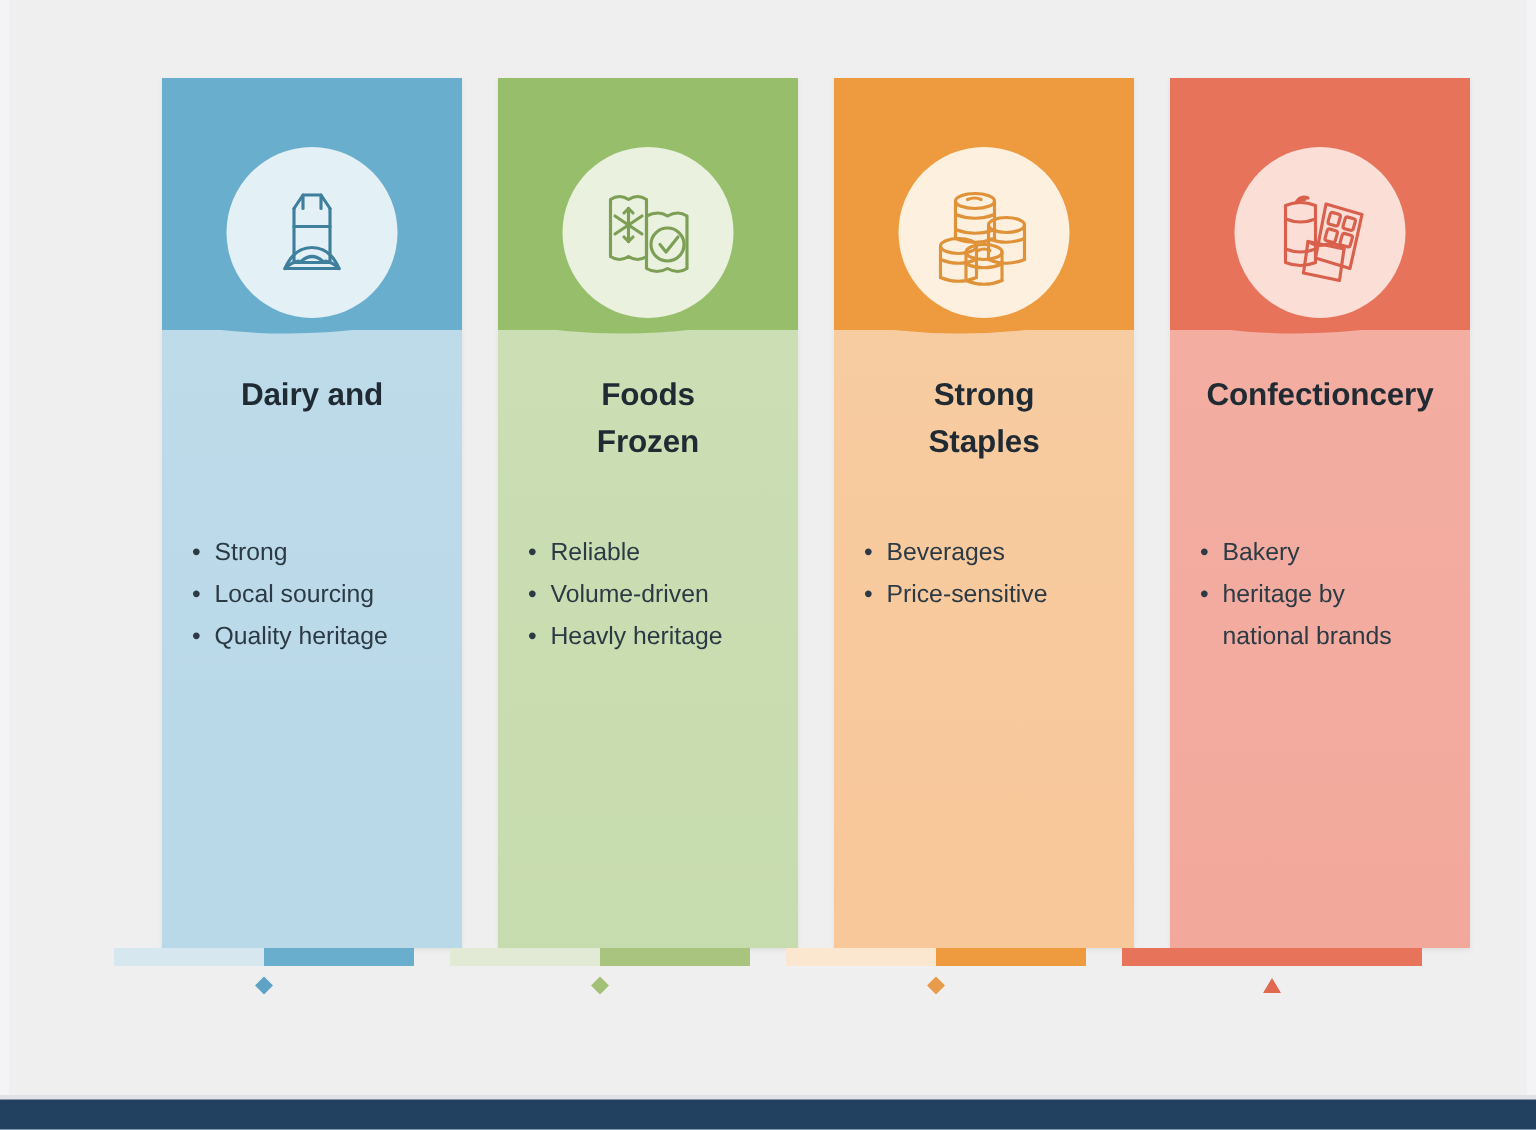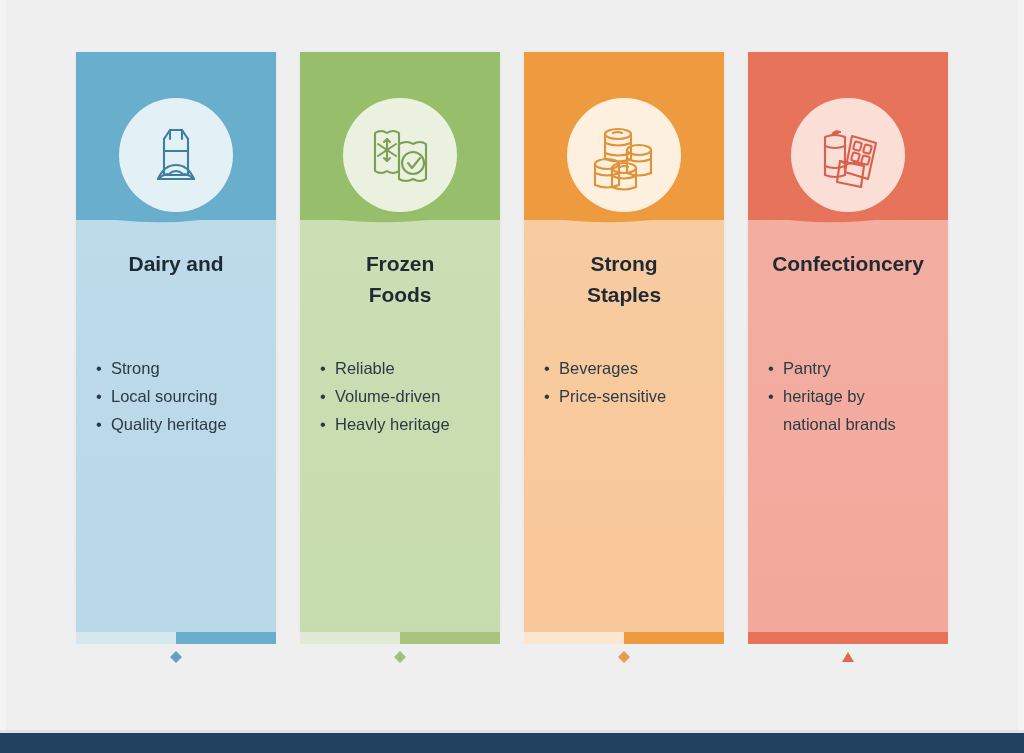--- a/index.html
+++ b/index.html
@@ -61,20 +61,21 @@
     height: 753px;
   }
 
   .card {
     position: absolute;
     top: 52px;
     width: 200px;
     height: 580px;
     overflow: hidden;
     box-shadow: 0 1px 3px rgba(0,0,0,0.07);
+    margin-left: 32px;
   }
   .card.c0 { left: 76px;  }
   .card.c1 { left: 300px; }
   .card.c2 { left: 524px; }
   .card.c3 { left: 748px; }
 
   .card-body {
     position: absolute;
     left: 0; top: 0;
     width: 100%;
@@ -253,22 +254,22 @@
                 <path d="M29 48 l-3 -3"></path>
                 <path d="M29 48 l3 -3"></path>
                 <path d="M41 31 q8 -4 14 0 q7 -4 13 0 L68 66 q-6 4 -13 0 q-7 4 -14 0 Z"></path>
                 <circle cx="55" cy="50" r="11"></circle>
                 <path d="M50 50 l4 5 l8 -10"></path>
               </g>
             </svg>
           </span>
         </div>
         <div class="card-title">
+          <div>Foods</div>
           <div>Frozen</div>
-          <div>Foods</div>
         </div>
         <ul class="bullets">
           <li><span class="dot">•</span><span>Reliable</span></li>
           <li><span class="dot">•</span><span>Volume-driven</span></li>
           <li><span class="dot">•</span><span>Heavly heritage</span></li>
         </ul>
       </div>
       <div class="bar-wrap c1">
         <div class="bar-track" style="background:#e2ead6"></div>
         <div class="bar-fill" style="background:#a8c47f;width:50%"></div>
@@ -356,21 +357,21 @@
                 <path d="M34 48 L58 53 L55 74 L31 69 Z"></path>
                 <path d="M34 48 q6 4 12 2 q6 -2 12 3"></path>
               </g>
             </svg>
           </span>
         </div>
         <div class="card-title">
           <div>Confectioncery</div>
         </div>
         <ul class="bullets">
-          <li><span class="dot">•</span><span>Pantry</span></li>
+          <li><span class="dot">•</span><span>Bakery</span></li>
           <li><span class="dot">•</span><span>heritage by</span></li>
           <li><span>national brands</span></li>
         </ul>
       </div>
       <div class="bar-wrap c3">
         <div class="bar-track" style="background:#e7735b"></div>
         <div class="bar-fill" style="background:#e7735b;width:100%"></div>
       </div>
       <div class="marker c3">
         <svg width="14" height="14" viewBox="0 0 14 14">

